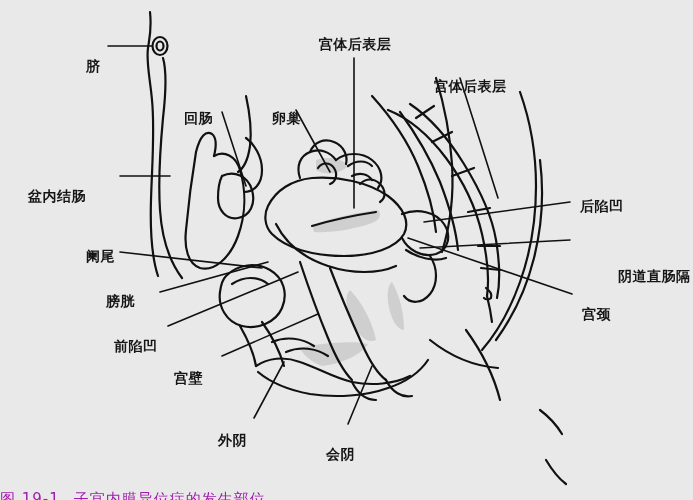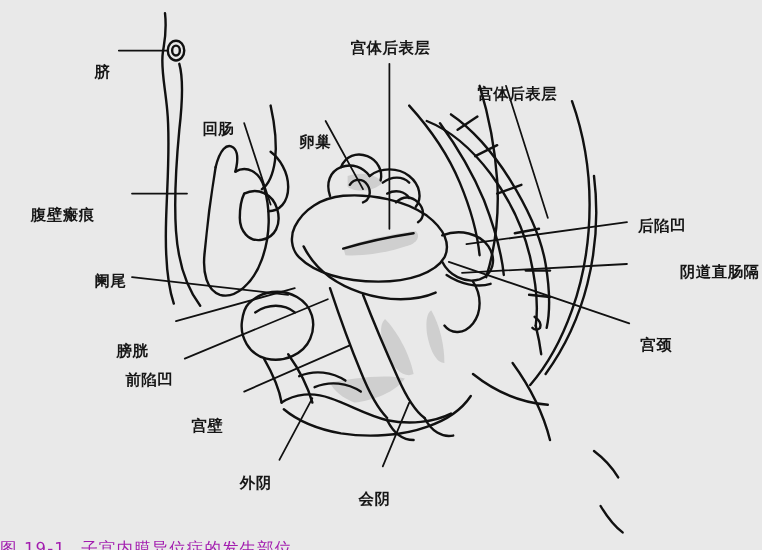--- a/index.html
+++ b/index.html
@@ -174,39 +174,39 @@
   </svg>
 
   <div class="label" style="left:86px; top:36px;">脐</div>
 
   <div class="label" style="left:184px; top:88px;">回肠</div>
 
   <div class="label two-line" style="left:300px; top:14px;">
     <span>宫体后表层</span><br>
   </div>
 
-  <div class="label" style="left:272px; top:100px;">卵巢</div>
+  <div class="label" style="left:272px; top:88px;">卵巢</div>
 
   <div class="label" style="left:434px; top:56px;">宫体后表层</div>
 
-  <div class="label" style="left:28px; top:166px;">腹壁瘢痕</div>
+  <div class="label" style="left:28px; top:166px;">盆内结肠</div>
 
   <div class="label" style="left:580px; top:176px;">后陷凹</div>
 
-  <div class="label" style="left:580px; top:218px;padding-left:38px;">阴道直肠隔</div>
+  <div class="label" style="left:580px; top:246px;padding-left:38px;">阴道直肠隔</div>
 
   <div class="label" style="left:86px; top:226px;">阑尾</div>
 
-  <div class="label" style="left:106px; top:290px;">膀胱</div>
+  <div class="label" style="left:106px; top:271px;">膀胱</div>
 
   <div class="label" style="left:582px; top:284px;">宫颈</div>
 
   <div class="label" style="left:114px; top:316px;">前陷凹</div>
 
-  <div class="label" style="left:174px; top:358px;">宫壁</div>
+  <div class="label" style="left:174px; top:348px;">宫壁</div>
 
   <div class="label" style="left:218px; top:410px;">外阴</div>
 
   <div class="label" style="left:326px; top:424px;">会阴</div>
 
   <div class="caption">
     <span class="cap-num">图 19-1</span><span>子宫内膜异位症的发生部位</span>
   </div>
 
 </div>

